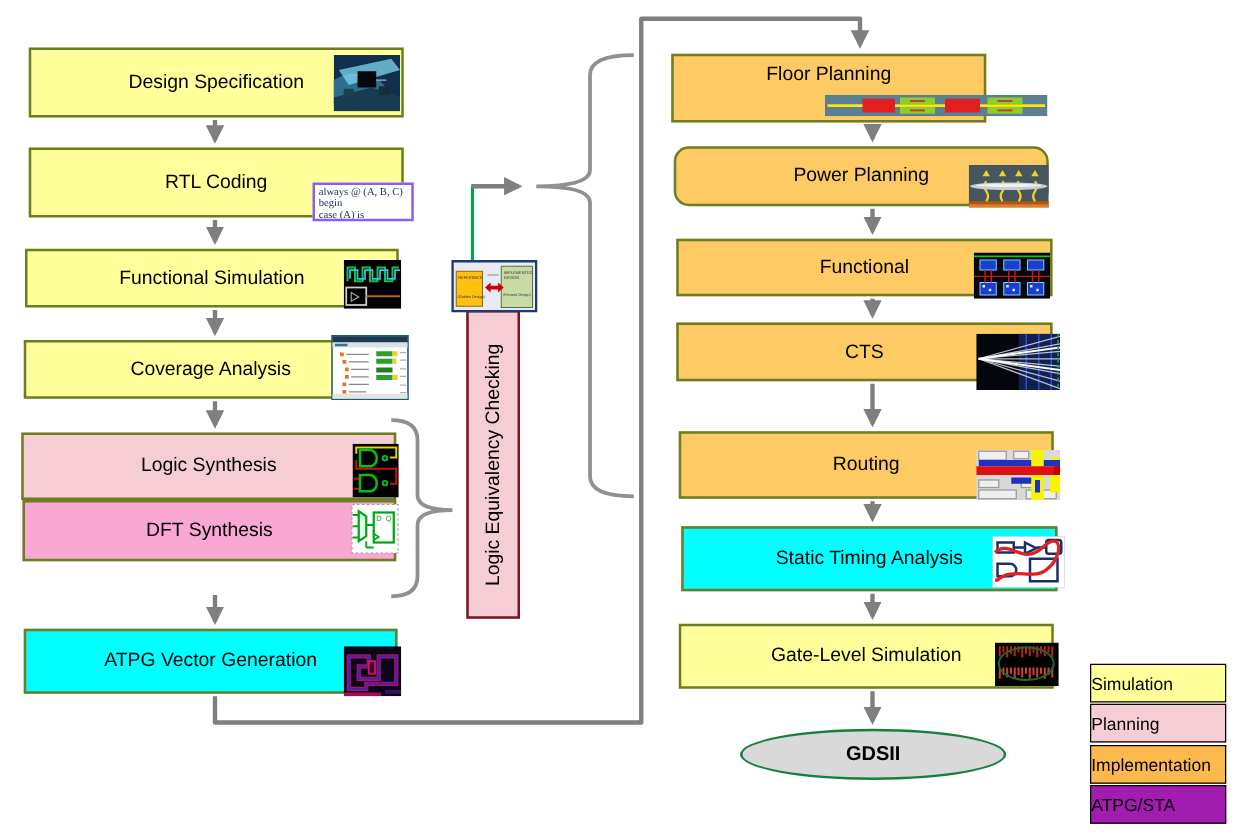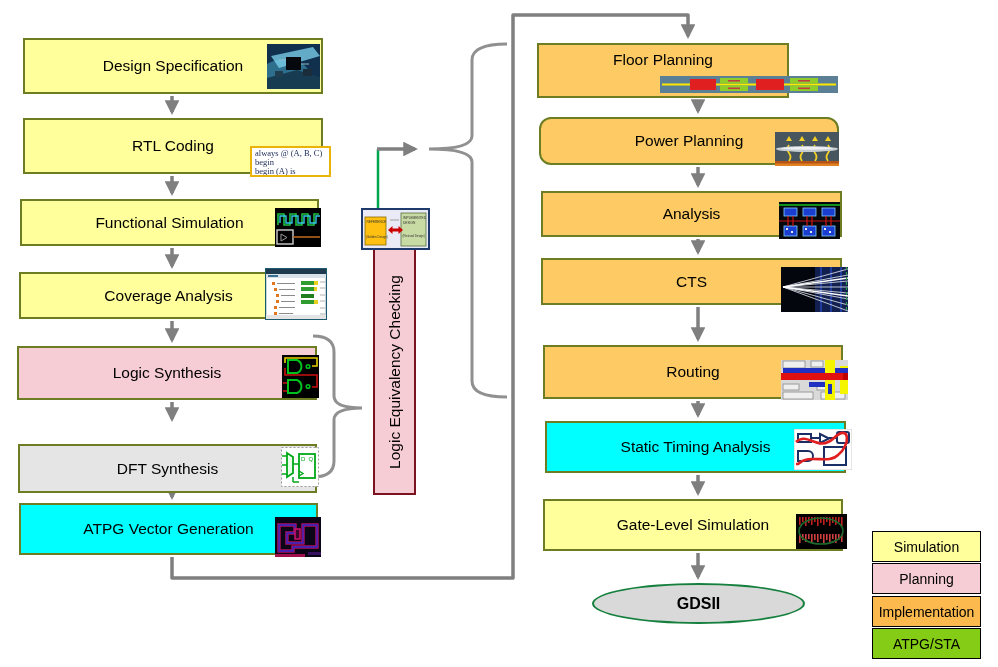--- a/index.html
+++ b/index.html
@@ -13,30 +13,30 @@
   svg{display:block;}
   #connectors{position:absolute;left:0;top:0;z-index:0;}
   .box,.float{z-index:2;}
   .float{position:absolute;box-sizing:border-box;}
   #lec-box{position:absolute;left:373px;top:248px;width:43px;height:247px;
            border:2.5px solid #7b1220;box-sizing:border-box;display:flex;
            align-items:center;justify-content:center;z-index:2;}
   #lec-box span{writing-mode:vertical-rl;transform:rotate(180deg);white-space:nowrap;
            font-size:15.5px;}
   #code-box{left:250px;top:146px;width:81px;height:31px;background:#fff;
-            border:2px solid #eab308;padding:1px 3px;overflow:hidden;}
+            border:2px solid #8b5cf6;padding:1px 3px;overflow:hidden;}
   #code-box div{font-family:"Liberation Serif","DejaVu Serif",serif;
             font-size:8.5px;line-height:9.2px;color:#1b2a55;white-space:nowrap;}
   #gdsii{position:absolute;left:592px;top:583px;width:213px;height:41px;
          background:#d9d9d9;border:2px solid #15803d;border-radius:50%;
          display:flex;align-items:center;justify-content:center;
          font-weight:bold;font-size:16px;z-index:2;box-sizing:border-box;}
   .legend-item{position:absolute;left:872px;width:109px;height:31px;
          border:1px solid #000;box-sizing:border-box;display:flex;
-         align-items:center;justify-content:center;font-size:14px;z-index:2;}
+         align-items:center;justify-content:flex-start;font-size:14px;z-index:2;}
 </style>
 </head>
 <body>
 
 <div id="stage">
 
   <svg id="connectors" width="998" height="667" viewBox="0 0 998 667">
     <defs>
       <marker id="arr" viewBox="0 0 10 10" refX="8" refY="5" markerWidth="4.2" markerHeight="4.2" orient="auto">
         <path d="M0,0 L10,5 L0,10 Z" fill="#7f7f7f"></path>
@@ -88,21 +88,21 @@
     </svg>
   </div>
 
   <div class="box" style="left: 23px; top: 118px; width: 300px; height: 56px; background-color: rgb(255, 255, 155);">
     <span>RTL Coding</span>
   </div>
 
   <div class="float" id="code-box">
     <div>always @ (A, B, C)</div>
     <div>begin</div>
-    <div>begin (A) is</div>
+    <div>case (A) is</div>
   </div>
 
   <div class="box" style="left: 20px; top: 199px; width: 299px; height: 47px; background-color: rgb(255, 255, 155);">
     <span>Functional Simulation</span>
     <svg class="icon" style="left:253px;top:7px;" width="46" height="39" viewBox="0 0 46 39">
       <rect width="46" height="39" fill="#000"></rect>
       <polyline points="3,17 3,6 9,6 9,17 15,17 15,6 21,6 21,17 27,17 27,6 33,6 33,17 39,17 39,6 44,6" stroke="#1fbf3f" stroke-width="1.6" fill="none"></polyline>
       <polyline points="5,15 5,8 11,8 11,15 17,15 17,8 23,8 23,15 29,15 29,8 35,8 35,15 41,15 41,8 45,8" stroke="#35c6e8" stroke-width="1.4" fill="none"></polyline>
       <rect x="2" y="22" width="16" height="14" fill="none" stroke="#cfcfcf" stroke-width="1.4"></rect>
       <path d="M6 26 l6 3.5 l-6 3.5 z" fill="none" stroke="#9a9a9a" stroke-width="1"></path>
@@ -161,21 +161,21 @@
       <path d="M30 11 L35 11 L35 3 L3 3 L3 8" stroke="#e8d000" stroke-width="1.6" fill="none"></path>
       <path d="M30 32 L35 32 L35 20 L3 20 L3 13" stroke="#cc1111" stroke-width="1.6" fill="none"></path>
       <path d="M1 28 L6 28 M1 36 L6 36" stroke="#cc1111" stroke-width="1.6"></path>
       <path d="M6 5 h9 a7 7 0 0 1 0 13 h-9 z" fill="none" stroke="#00c020" stroke-width="2"></path>
       <circle cx="26" cy="11.5" r="1.8" fill="none" stroke="#00c020" stroke-width="1.5"></circle>
       <path d="M6 25 h9 a7 7 0 0 1 0 13 h-9 z" fill="none" stroke="#00c020" stroke-width="2"></path>
       <circle cx="26" cy="31.5" r="1.8" fill="none" stroke="#00c020" stroke-width="1.5"></circle>
     </svg>
   </div>
 
-  <div class="box" style="left: 18px; top: 444px; width: 299px; height: 49px; background-color: #e5e5e5; justify-content: center;">
+  <div class="box" style="left: 18px; top: 400px; width: 299px; height: 49px; background-color: #f9a8d4; justify-content: center;">
     <span>DFT Synthesis</span>
     <svg class="icon" style="left:261px;top:1px;" width="38" height="40" viewBox="0 0 38 40">
       <rect x="0.5" y="0.5" width="37" height="39" fill="#fff" stroke="#9a9a9a" stroke-width="1" stroke-dasharray="2 2"></rect>
       <path d="M6 6 L12 10 L12 26 L6 30 Z" fill="#eaffea" stroke="#00a818" stroke-width="1.8"></path>
       <line x1="1" y1="9" x2="6" y2="9" stroke="#00a818" stroke-width="1.5"></line>
       <line x1="1" y1="18" x2="6" y2="18" stroke="#00a818" stroke-width="1.5"></line>
       <line x1="1" y1="27" x2="6" y2="27" stroke="#00a818" stroke-width="1.5"></line>
       <line x1="12" y1="17" x2="18" y2="17" stroke="#00a818" stroke-width="1.5"></line>
       <rect x="18" y="7" width="16" height="24" fill="none" stroke="#00a818" stroke-width="1.8"></rect>
       <text x="20" y="14" font-size="6" fill="#00a818" font-family="sans-serif">D</text>
@@ -256,21 +256,21 @@
           <path d="M27 4 l-3 5 h6 z"></path>
         <path d="M40 4 l-3 5 h6 z"></path>
           <path d="M53 4 l-3 5 h6 z"></path>
       </g>
       <ellipse cx="32" cy="17" rx="31" ry="3" fill="#c8cdd2"></ellipse>
       <ellipse cx="32" cy="16.3" rx="26" ry="1.4" fill="#eef1f3"></ellipse>
     </svg>
   </div>
 
   <div class="box" style="left: 541px; top: 191px; width: 301px; height: 46px; background-color: rgb(253, 202, 99);">
-    <span>Analysis</span>
+    <span>Functional</span>
     <svg class="icon" style="left:236px;top:9px;" width="61" height="37" viewBox="0 0 61 37">
       <rect width="61" height="37" fill="#04070c"></rect>
       <line x1="0" y1="3" x2="61" y2="3" stroke="#17c01c" stroke-width="1.4"></line>
       <g fill="#1a3fd0" stroke="#7fd0ff" stroke-width="0.8">
         <rect x="5" y="6" width="13" height="8"></rect>
           <rect x="24" y="6" width="13" height="8"></rect>
           <rect x="43" y="6" width="13" height="8"></rect>
         <rect x="5" y="24" width="13" height="10"></rect>
           <rect x="24" y="24" width="13" height="10"></rect>
           <rect x="43" y="24" width="13" height="10"></rect>
@@ -413,17 +413,17 @@
 
   <div class="legend-item" style="top: 531px; background-color: rgb(255, 255, 155);">
     <span>Simulation</span>
   </div>
   <div class="legend-item" style="top: 563px; background-color: rgb(247, 205, 213);">
     <span>Planning</span>
   </div>
   <div class="legend-item" style="top: 596px; background-color: rgb(251, 185, 78);">
     <span>Implementation</span>
   </div>
-  <div class="legend-item" style="top: 628px; background-color: #84cc16;">
+  <div class="legend-item" style="top: 628px; background-color: #a21caf;">
     <span>ATPG/STA</span>
   </div>
 
 </div>
 
 </body></html>

